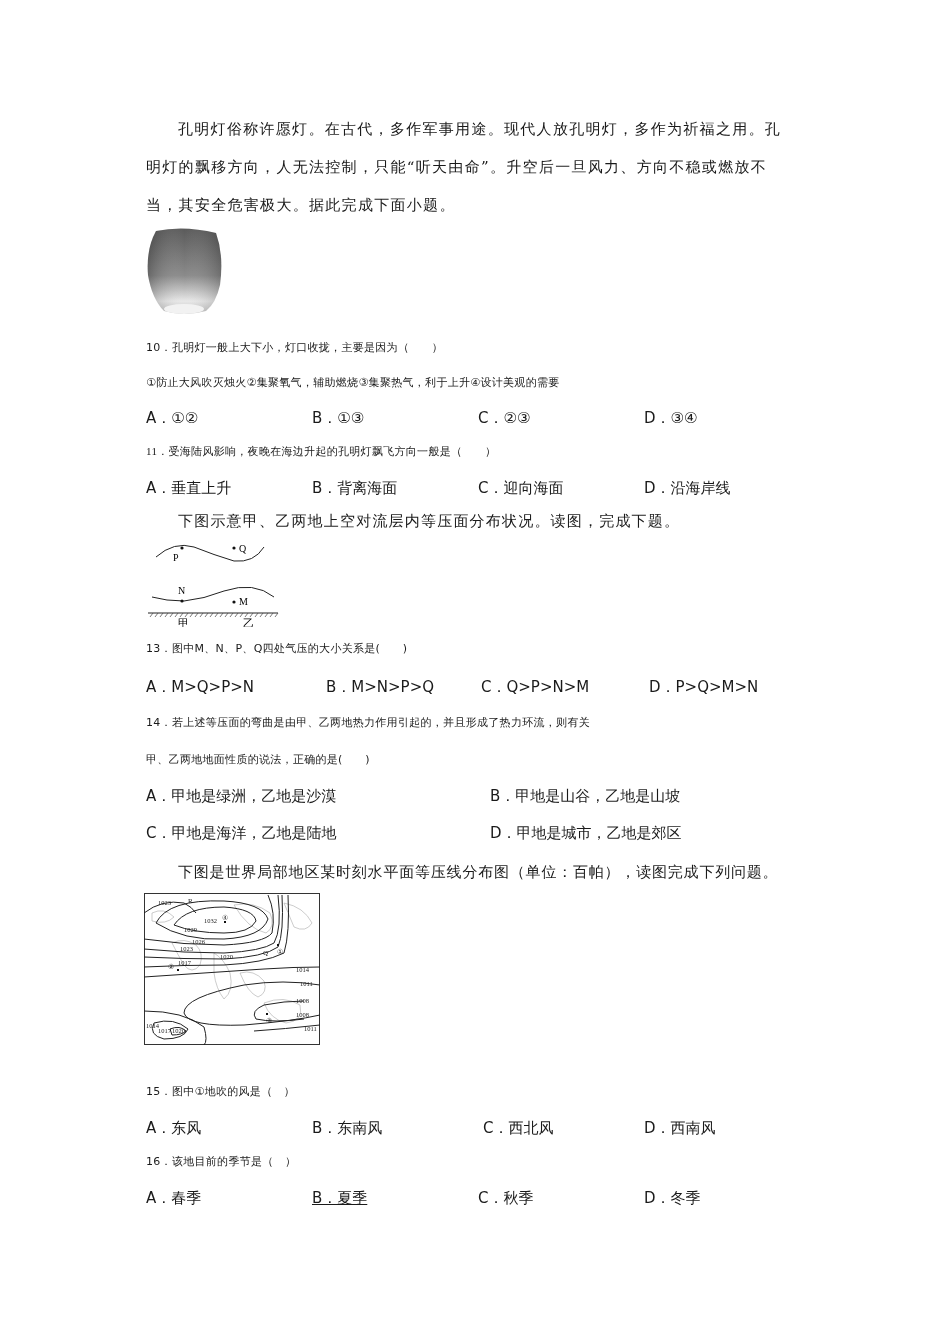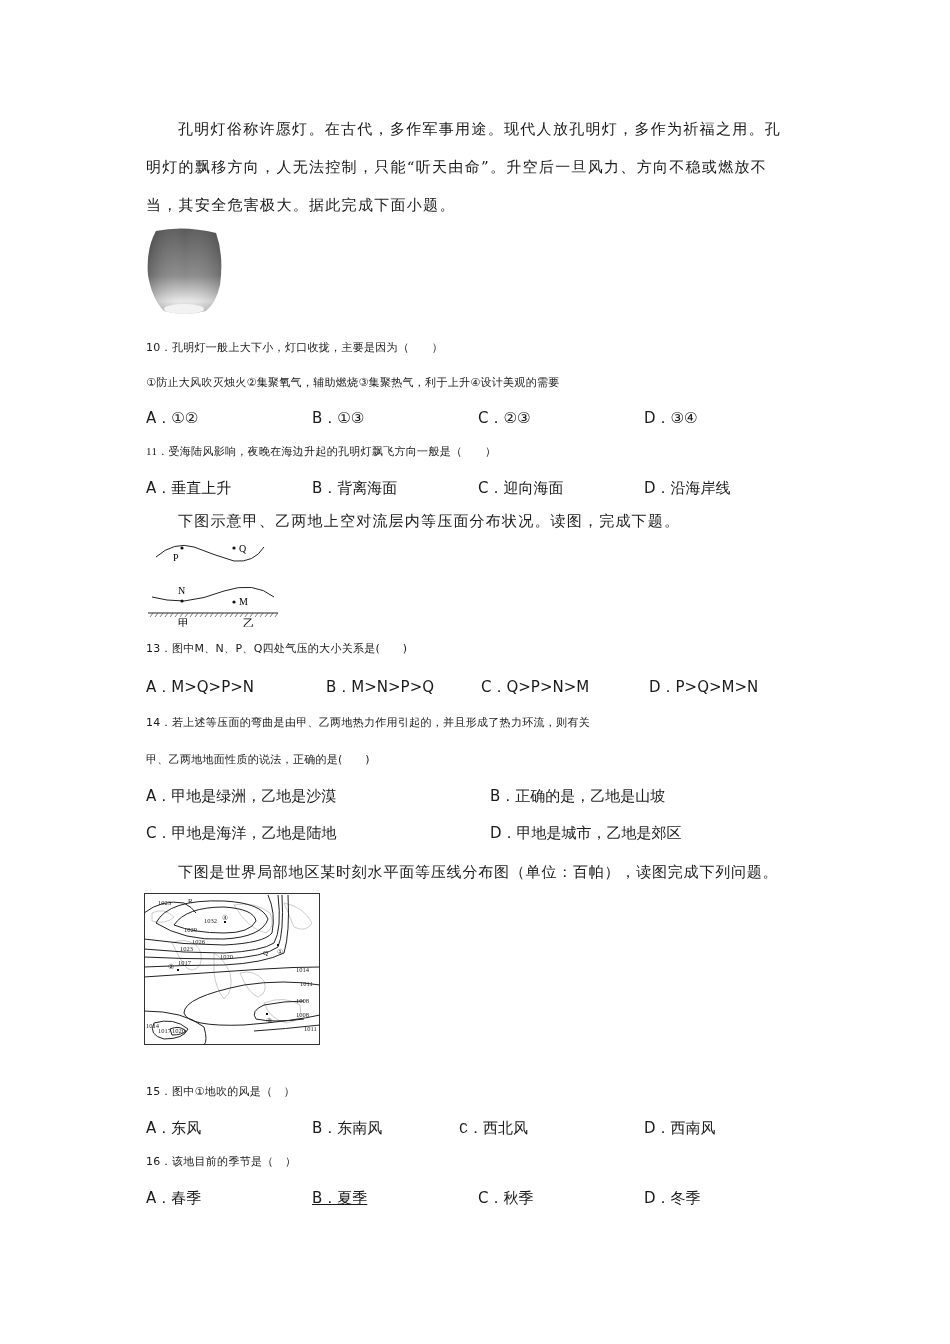--- a/index.html
+++ b/index.html
@@ -112,21 +112,21 @@
     <span class="opt" style="left:0px;">A．M&gt;Q&gt;P&gt;N</span>
     <span class="opt" style="left:180px;">B．M&gt;N&gt;P&gt;Q</span>
     <span class="opt" style="left:335px;">C．Q&gt;P&gt;N&gt;M</span>
     <span class="opt" style="left:503px;">D．P&gt;Q&gt;M&gt;N</span>
   </div>
 
   <div class="q" style="top:715px;">14．若上述等压面的弯曲是由甲、乙两地热力作用引起的，并且形成了热力环流，则有关</div>
   <div class="q" style="top:752px;">甲、乙两地地面性质的说法，正确的是(　　)</div>
   <div class="opts" style="top:787px;">
     <span class="opt" style="left:0px;">A．甲地是绿洲，乙地是沙漠</span>
-    <span class="opt" style="left:344px;">B．正确的是，乙地是山坡</span>
+    <span class="opt" style="left:344px;">B．甲地是山谷，乙地是山坡</span>
   </div>
   <div class="opts" style="top:824px;">
     <span class="opt" style="left:0px;">C．甲地是海洋，乙地是陆地</span>
     <span class="opt" style="left:344px;">D．甲地是城市，乙地是郊区</span>
   </div>
 
   <div class="line" style="left:178px; top:863px; letter-spacing:0.8px;">下图是世界局部地区某时刻水平面等压线分布图（单位：百帕），读图完成下列问题。</div>
 
   <div class="fig" style="left:144px; top:893px; width:176px; height:152px;">
     <svg width="176" height="152" viewBox="0 0 176 152" font-family="Liberation Serif, serif" font-size="6.5" fill="#222">
@@ -189,21 +189,21 @@
         <rect x="80" y="28" width="2" height="2" fill="#111"></rect>
         <text x="78" y="27">④</text>
       </g>
     </svg>
   </div>
 
   <div class="q" style="top:1084px;">15．图中①地吹的风是（　）</div>
   <div class="opts" style="top:1119px;">
     <span class="opt" style="left:0px;">A．东风</span>
     <span class="opt" style="left:166px;">B．东南风</span>
-    <span class="opt" style="left:313px;font-family:Liberation Mono, monospace;">C．西北风</span>
+    <span class="opt" style="left:337px;">C．西北风</span>
     <span class="opt" style="left:498px;">D．西南风</span>
   </div>
 
   <div class="q" style="top:1154px;">16．该地目前的季节是（　）</div>
   <div class="opts" style="top:1189px;">
     <span class="opt" style="left:0px;">A．春季</span>
     <span class="opt" style="left:166px;text-decoration:underline;">B．夏季</span>
     <span class="opt" style="left:332px;">C．秋季</span>
     <span class="opt" style="left:498px;">D．冬季</span>
   </div>

